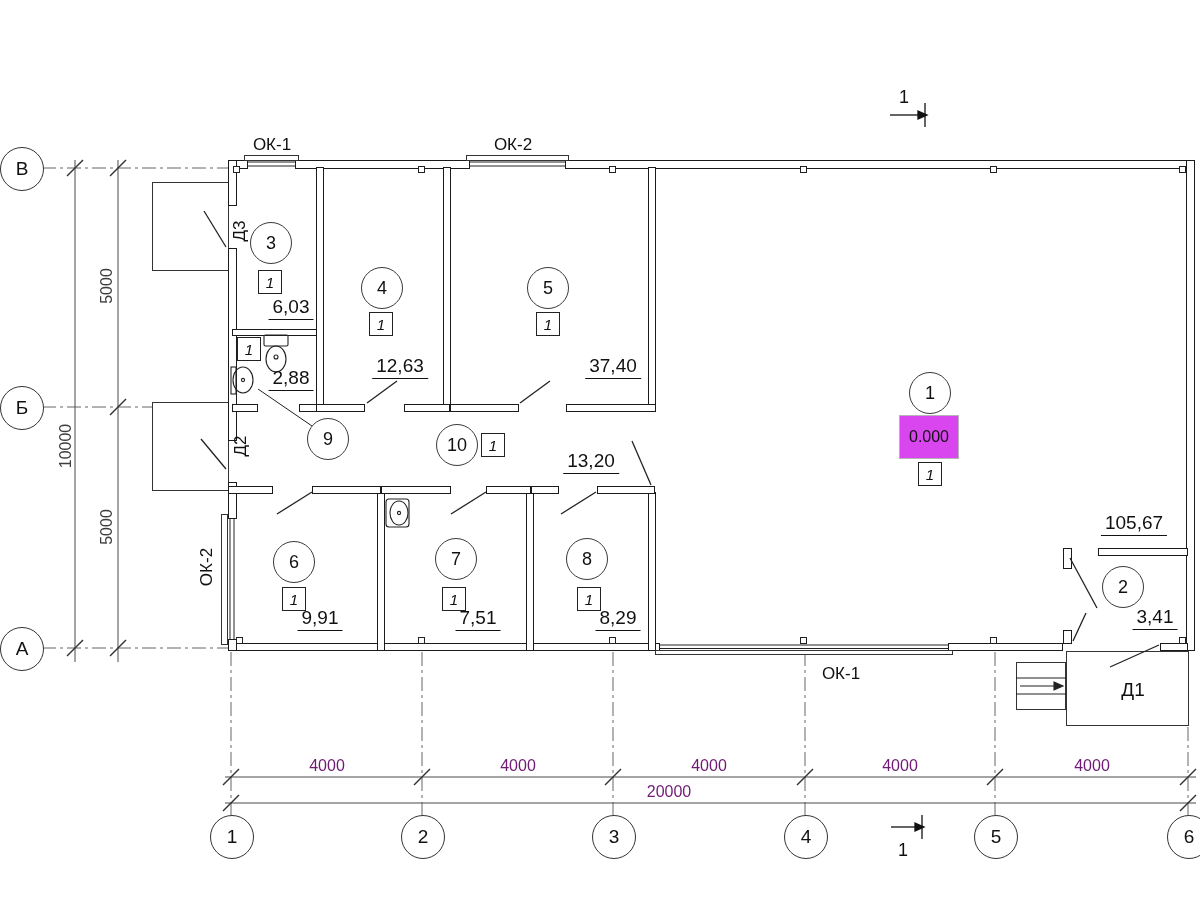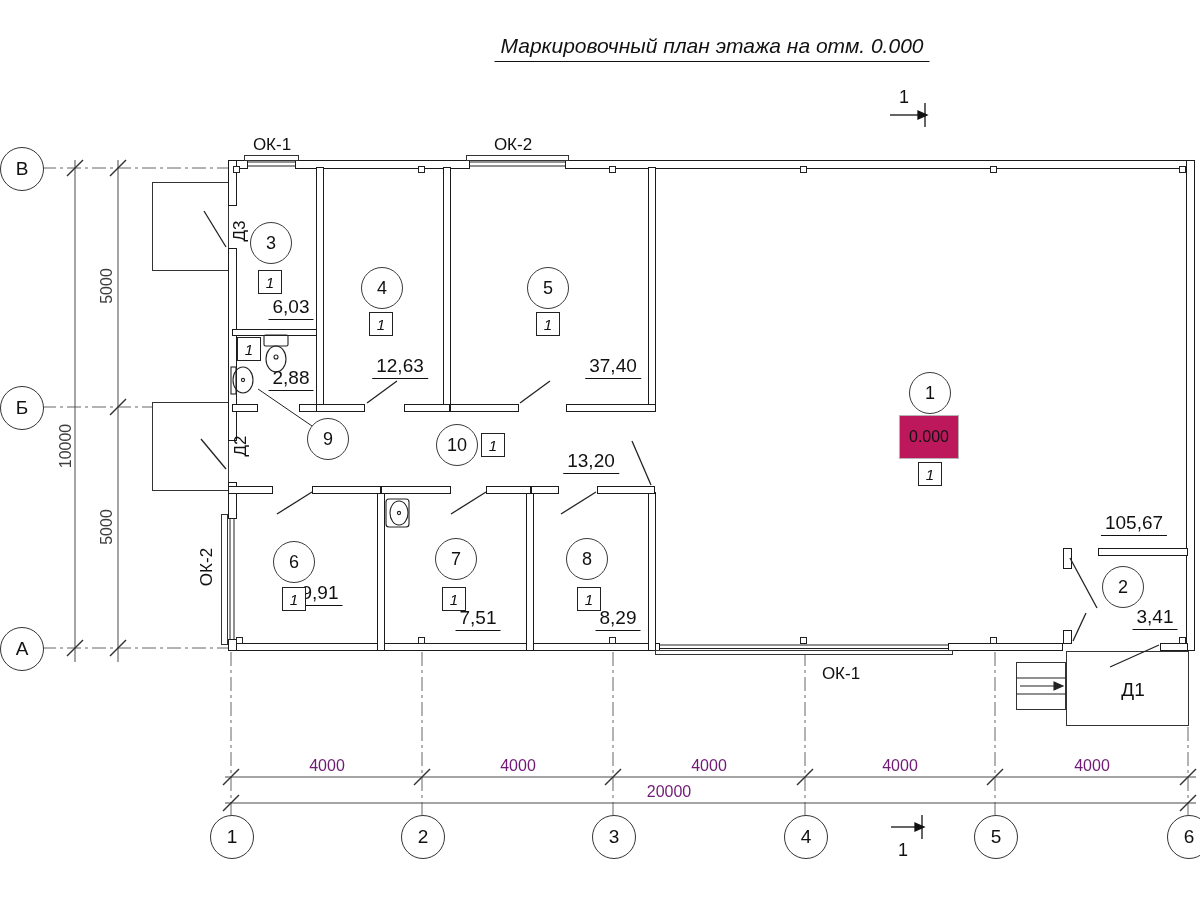--- a/index.html
+++ b/index.html
@@ -19,21 +19,21 @@
         padding:0 4px 1px;white-space:nowrap;}
   .lbl{position:absolute;font-size:17px;transform:translate(-50%,-50%);white-space:nowrap;}
   .lblv{position:absolute;font-size:17px;writing-mode:vertical-rl;
         transform:translate(-50%,-50%) rotate(180deg);white-space:nowrap;}
   .dt{position:absolute;font-size:16px;color:#701a75;transform:translate(-50%,-50%);white-space:nowrap;}
   .dtv{position:absolute;font-size:16px;color:#3d3d3d;writing-mode:vertical-rl;
        transform:translate(-50%,-50%) rotate(180deg);white-space:nowrap;}
   .title{position:absolute;left:712px;top:34px;transform:translateX(-50%);font-style:italic;font-size:21px;
          border-bottom:1.5px solid #111;padding:0 6px 3px;white-space:nowrap;}
   .elev{position:absolute;left:929px;top:437px;transform:translate(-50%,-50%);border:1px solid #b5b5b5;
-        padding:12px 9px;font-size:16px;background:#be185d;}
+        padding:12px 9px;font-size:16px;background:#d946ef;}
   .smk{position:absolute;font-size:18px;transform:translate(-50%,-50%);}
 </style>
 </head>
 <body>
 
 <div id="plan">
 
   <svg class="ov" width="1200" height="900">
     <g stroke="#666" stroke-width="1" stroke-dasharray="14 4 3 4">
       <path d="M42 168 H228"></path>
@@ -180,21 +180,20 @@
       <circle cx="399" cy="513" r="1.6"></circle>
     </g>
     <g stroke="#222" stroke-width="1.1" fill="#222">
       <path d="M1016 678 H1066" fill="none"></path>
         <path d="M1016 694 H1066" fill="none"></path>
       <path d="M1020 686 H1054" fill="none"></path>
         <polygon points="1054,682 1063,686 1054,690"></polygon>
     </g>
   </svg>
 
-  <div class="title">Маркировочный план этажа на отм. 0.000</div>
 
   <div class="smk" style="left:904px;top:97px">1</div>
   <div class="smk" style="left:903px;top:850px">1</div>
 
   <div class="ac" style="left:21px;top:168px">В</div>
   <div class="ac" style="left:21px;top:407px">Б</div>
   <div class="ac" style="left:21px;top:648px">А</div>
   <div class="ac" style="left:231px;top:836px">1</div>
   <div class="ac" style="left:422px;top:836px">2</div>
   <div class="ac" style="left:613px;top:836px">3</div>
@@ -229,21 +228,21 @@
   <div class="rc" style="left:455px;top:558px">7</div>
   <div class="rc" style="left:586px;top:558px">8</div>
   <div class="rc" style="left:327px;top:438px">9</div>
   <div class="rc" style="left:456px;top:444px">10</div>
 
   <div class="area" style="left:1134px;top:512px">105,67</div>
   <div class="area" style="left:1155px;top:606px">3,41</div>
   <div class="area" style="left:291px;top:296px">6,03</div>
   <div class="area" style="left:400px;top:355px">12,63</div>
   <div class="area" style="left:613px;top:355px">37,40</div>
-  <div class="area" style="left:320px;top:582px">9,91</div>
+  <div class="area" style="left:320px;top:607px">9,91</div>
   <div class="area" style="left:478px;top:607px">7,51</div>
   <div class="area" style="left:618px;top:607px">8,29</div>
   <div class="area" style="left:291px;top:367px">2,88</div>
   <div class="area" style="left:591px;top:450px">13,20</div>
 
   <div class="elev">0.000</div>
 
   <div class="fm" style="left:269px;top:281px">1</div>
   <div class="fm" style="left:248px;top:348px">1</div>
   <div class="fm" style="left:380px;top:323px">1</div>

